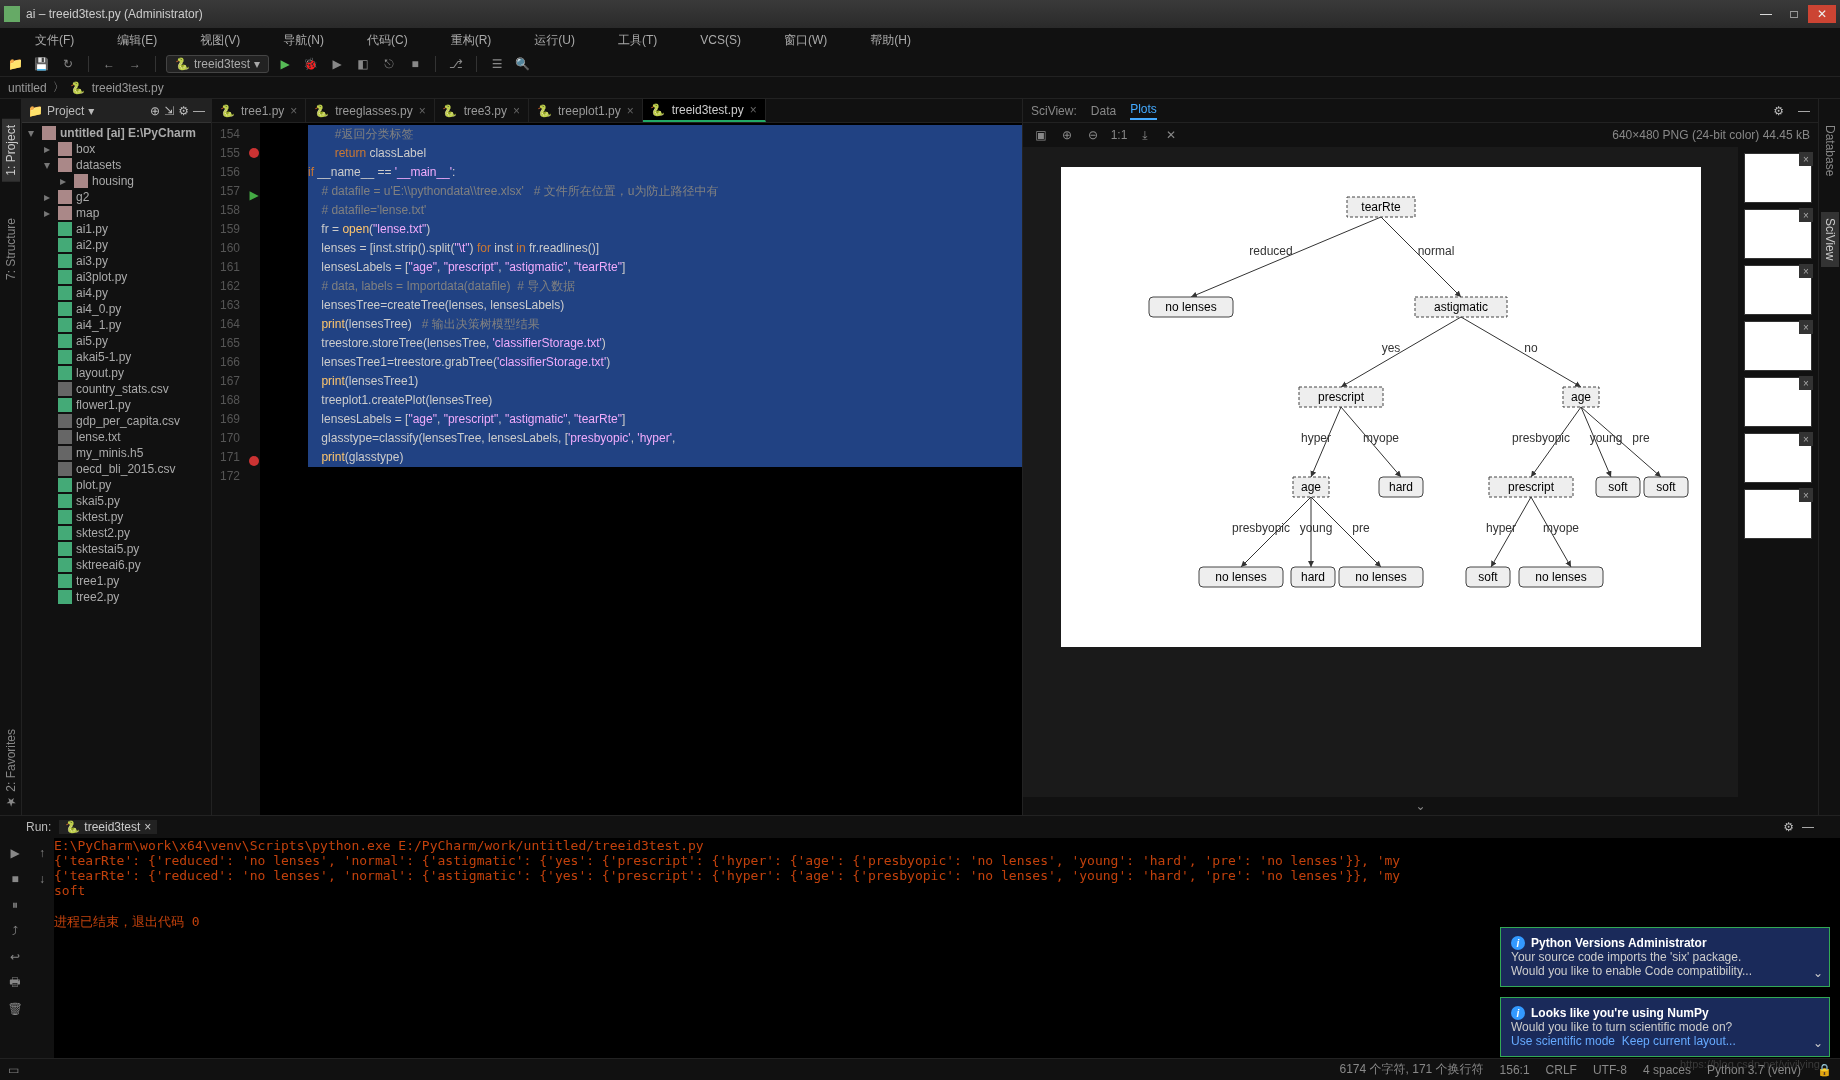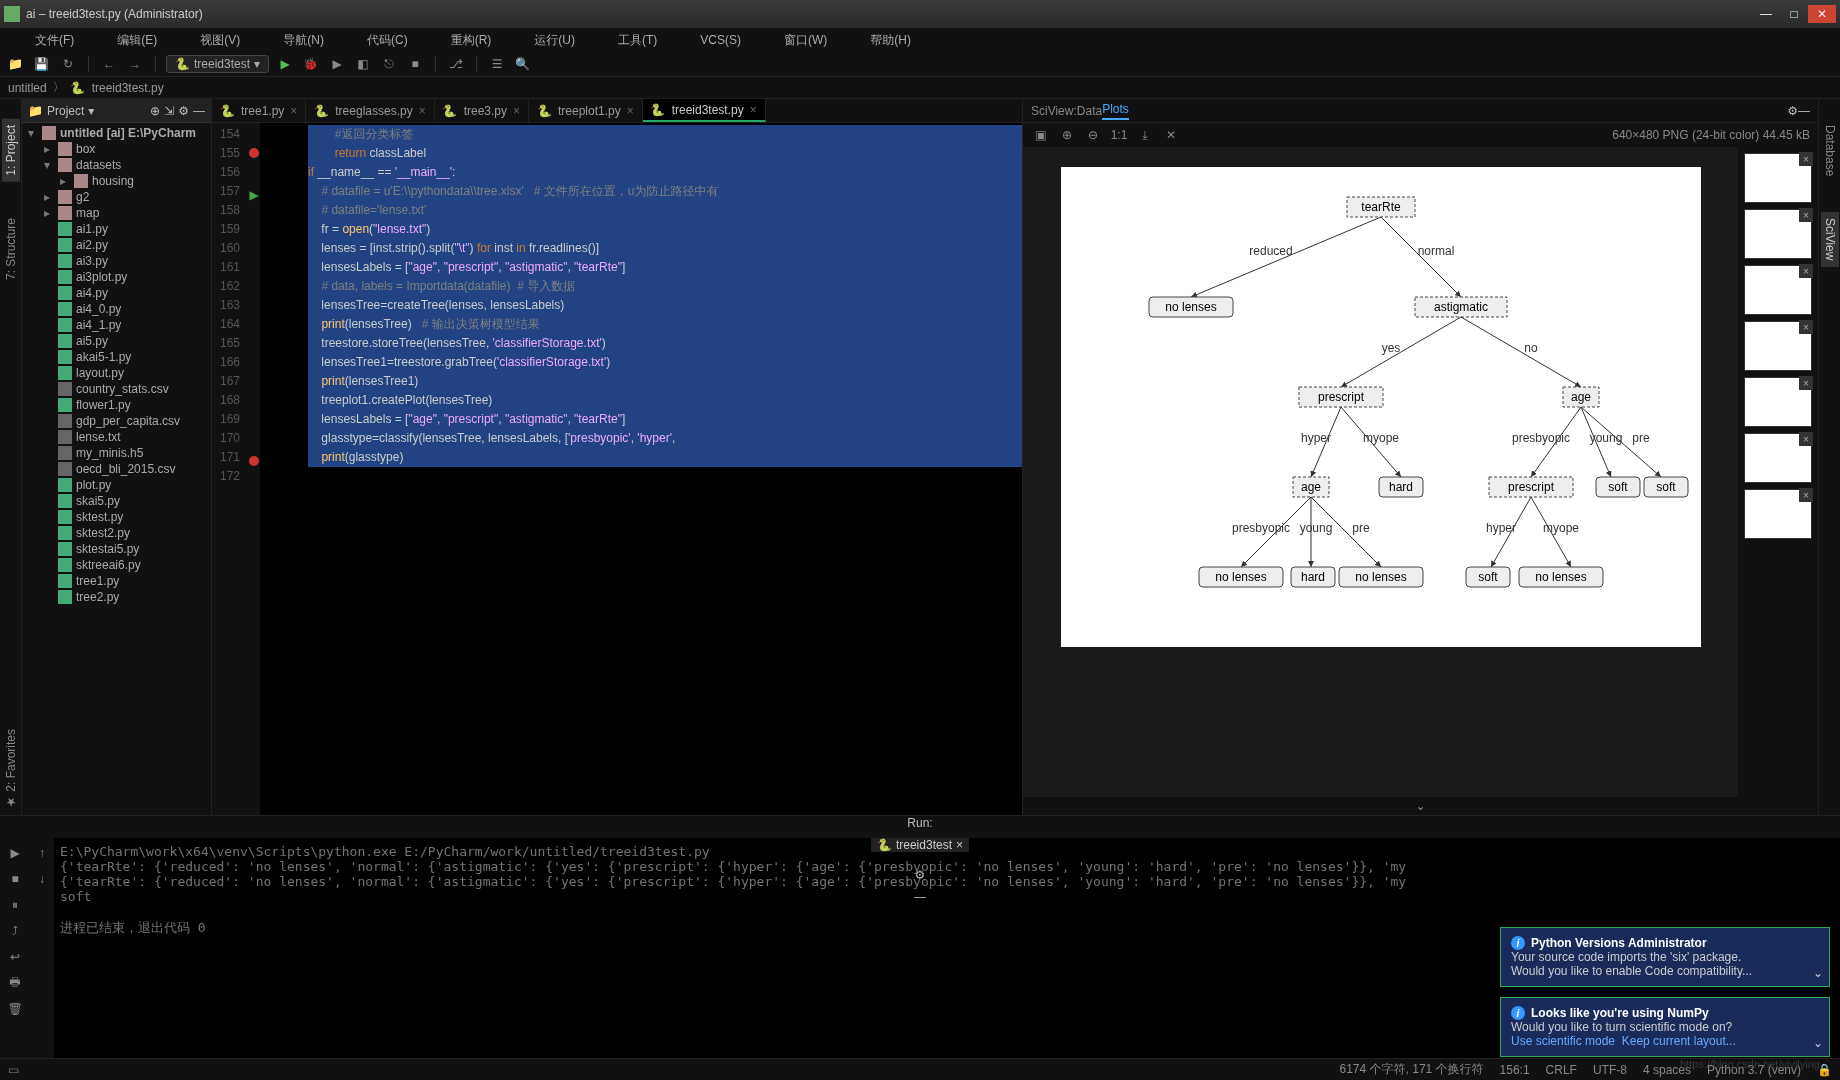--- a/index.html
+++ b/index.html
@@ -41,38 +41,38 @@
 .close-x { color:#666; }
 .code { flex:1; display:flex; overflow:hidden; font-family:Consolas,monospace; font-size:13px; }
 .line-nums { background:#111; color:#555; text-align:right; padding:2px 8px; line-height:19px; user-select:none; }
 .bp-gutter { width:12px; background:#111; padding-top:2px; line-height:19px; }
 .bp { width:10px; height:10px; background:#c33; border-radius:50%; margin:4px auto; }
 .runmark { color:#4a4; text-align:center; }
 .code-body { flex:1; background:#000; padding:2px 6px; line-height:19px; white-space:pre; overflow:auto; color:#ccc; }
 .sel-line { background:#214283; display:inline-block; min-width:100%;margin-left:42px; }
 .kw { color:#cc7832; } .str { color:#f0abfc; } .cm { color:#808080; } .fn { color:#ffc66d; }
 .sci-panel { width:796px; background:#111; border-left:1px solid #222; display:flex; flex-direction:column; }
-.sci-tabs { height:24px; display:flex; align-items:center; padding:0 8px; gap:0; border-bottom:1px solid #222; }
+.sci-tabs { height:24px; display:flex; align-items:center; padding:0 8px; gap:14px; border-bottom:1px solid #222; }
 .sci-tab { color:#888; }
 .sci-tab.active { color:#4af; border-bottom:2px solid #4af; padding-bottom:2px; }
 .sci-tool { height:24px; display:flex; align-items:center; padding:0 8px; gap:6px; color:#888; }
 .sci-tool .spacer { flex:1; }
 .sci-body { flex:1; display:flex; }
 .plot-view { flex:1; background:#1a1a1a; display:flex; align-items:flex-start; justify-content:center; padding:20px; }
 .plot-canvas { background:#fff; }
 .thumb-col { width:80px; background:#111; display:flex; flex-direction:column; gap:6px; padding:6px; }
 .thumb { height:50px; background:#fff; border:1px solid #333; position:relative; }
 .thumb .tx { position:absolute; top:-2px; right:-2px; width:14px; height:14px; background:#333; color:#aaa; display:flex; align-items:center; justify-content:center; font-size:10px; }
 .bottom { height:250px; background:#000; display:flex; flex-direction:column; border-top:1px solid #222; }
-.run-head { height:22px; background:#111; display:flex; align-items:center; padding:0 26px; gap:8px;flex-direction:column; }
+.run-head { height:22px; background:#111; display:flex; align-items:center; padding:0 26px; gap:8px; }
 .run-tab { display:flex; align-items:center; gap:4px; color:#ccc; background:#222; padding:0 6px; }
 .run-body { flex:1; display:flex; position:relative; }
 .run-gutter { width:30px; background:#111; display:flex; flex-direction:column; align-items:center; padding:6px 0; gap:8px; }
 .rg-btn { width:18px; height:18px; display:flex; align-items:center; justify-content:center; color:#888; }
-.console { flex:1; font-family:Consolas,monospace; font-size:13px; padding:6px; color:#737373; white-space:pre; overflow:auto; }
+.console { flex:1; font-family:Consolas,monospace; font-size:13px; color:#c2410c; white-space:pre; overflow:auto; }
 .notif { position:absolute; right:10px; width:330px; background:#1a2a5a; border:1px solid #3a5; padding:8px 10px; color:#ccc; font-size:11px; }
 .notif.n1 { bottom:78px; } .notif.n2 { bottom:8px; }
 .notif .ntitle { color:#fff; font-weight:bold; display:flex; align-items:center; gap:6px; }
 .notif .link { color:#6af; }
 .info-i { width:14px; height:14px; background:#39f; border-radius:50%; color:#fff; display:inline-flex; align-items:center; justify-content:center; font-size:10px; font-style:italic; }
 .toolwin-bar { height:22px; background:#111; display:flex; align-items:center; padding:0 8px; gap:18px; color:#888; border-top:1px solid #222; }
 .toolwin-bar .spacer { flex:1; }
 .toolwin-bar .tw { display:flex; align-items:center; gap:4px; }
 .toolwin-bar .tw.active { background:#2a4a7a; color:#fff; padding:1px 6px; }
 .statusbar { position:absolute; bottom:0; left:0; right:0; height:22px; background:#111; display:flex; align-items:center; padding:0 8px; gap:16px; color:#888; border-top:1px solid #222; }

